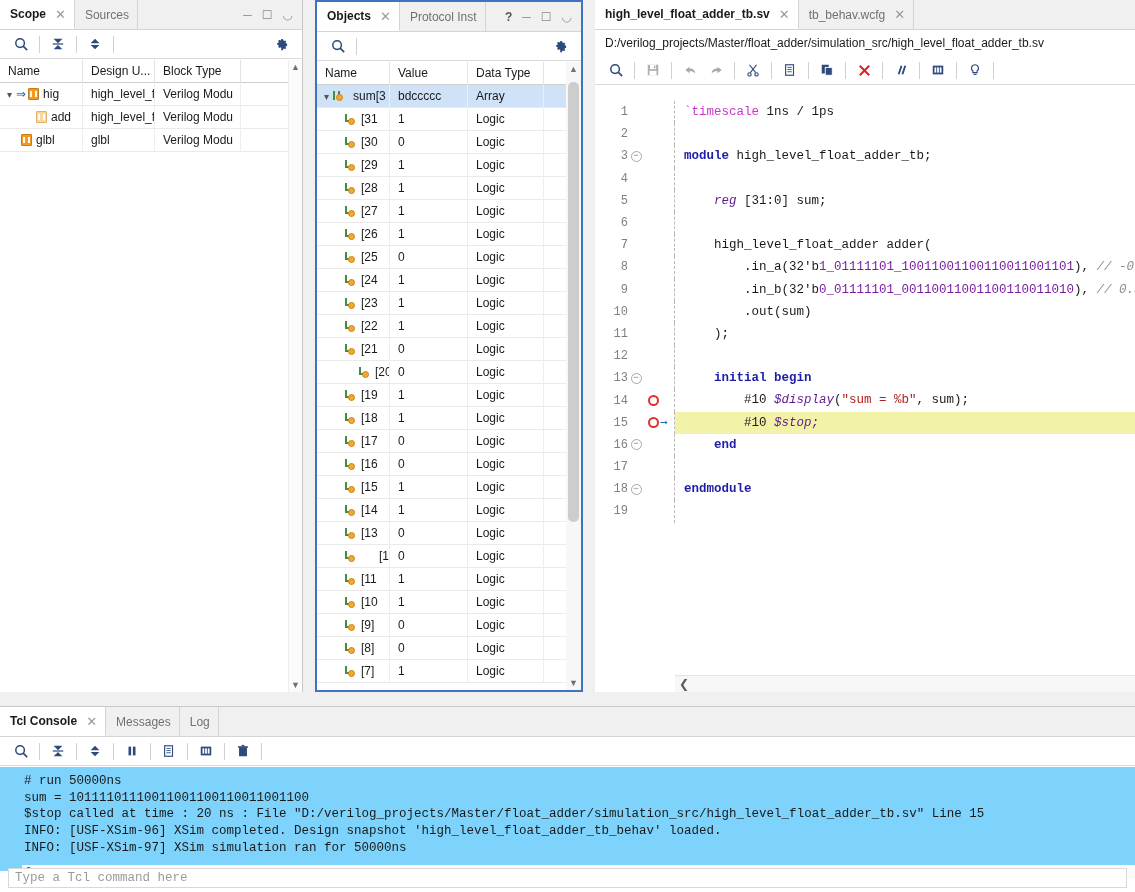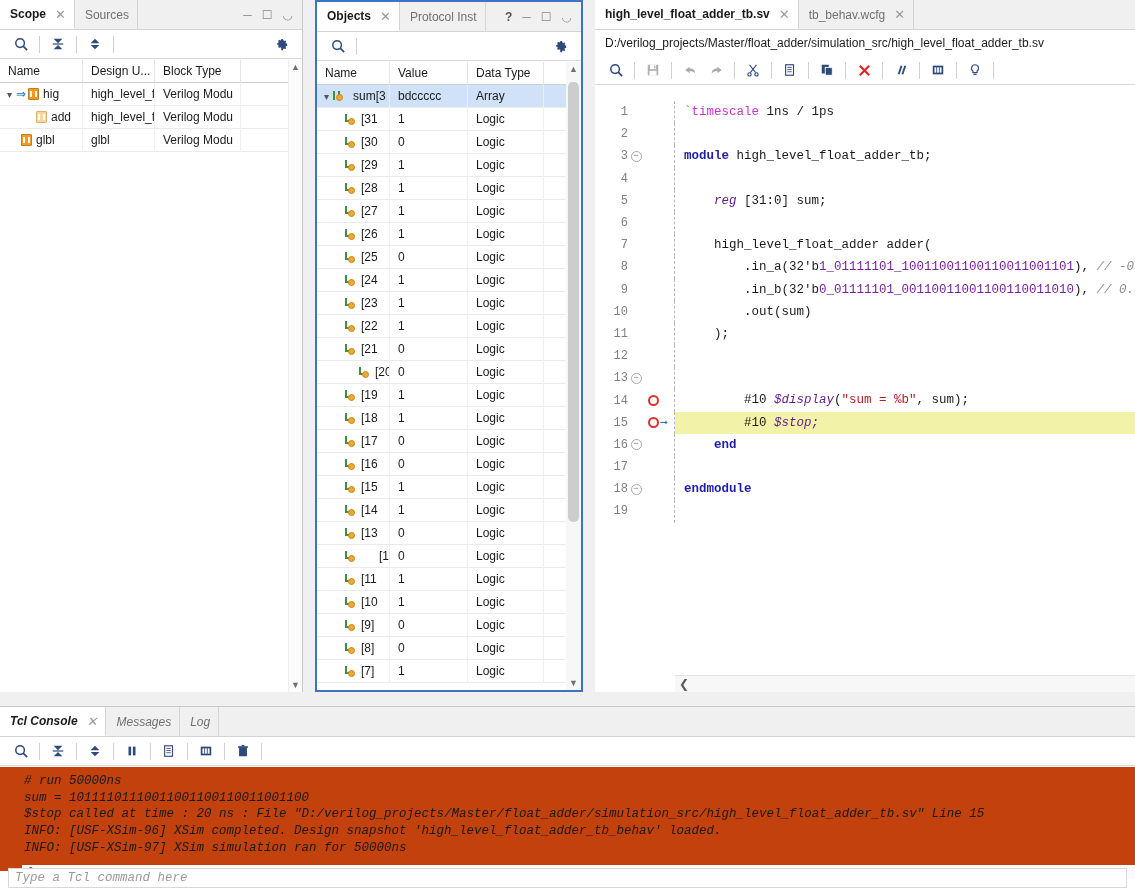--- a/index.html
+++ b/index.html
@@ -108,22 +108,22 @@
   .kw { color: #1d1da8; font-weight: bold; }
   .dir { color: #cc33cc; }
   .sysfn { color: #5c1a8a; font-style: italic; }
   .str { color: #b02020; }
   .num { color: #7a1fa2; }
   .cmt { color: #8c8c8c; font-style: italic; }
   .plain2 { color: #1a1a1a; }
   #edit-hscroll { position: absolute; left: 80px; right: 0; bottom: 0; height: 17px; background: #f7f7f7; border-top: 1px solid #e3e3e3; display:flex; align-items:center; }
 
   
-  #tcl-panel { left: 0; top: 706px; right: 0; bottom: 0; background: #fff; border-top: 1px solid #c8c8c8; font-style: italic; }
-  #tcl-out { position: absolute; left: 0; top: 60px; right: 0; height: 104px; background: #c2410c; padding: 6px 0 0 10px; overflow: hidden; }
+  #tcl-panel { left: 0; top: 706px; right: 0; bottom: 0; background: #fff; border-top: 1px solid #c8c8c8; }
+  #tcl-out { position: absolute; left: 0; top: 60px; right: 0; height: 104px; background: #7dd3fc; padding: 6px 0 0 10px; overflow: hidden; }
   .tclline { font-family: "Liberation Mono", monospace; font-size: 12.5px; line-height: 16.7px; white-space: pre; color: #1a1a1a; padding-left: 14px; }
   #tcl-hscroll { position: absolute; left: 22px; right: 0; top: 158px; height: 14px; background: #fafafa; display:flex; align-items:center;}
   .hthumb { height: 9px; background: #cdcdcd; border-radius: 4px; margin-left: 6px; }
   #tcl-input { position: absolute; left: 8px; right: 8px; bottom: 4px; height: 20px; border: 1px solid #d8d8d8; background:#fff;
       display:flex; align-items:center; padding-left: 6px; font-family:"Liberation Mono", monospace; font-size:12.5px; color:#9a9a9a; }
   .vdash { position:absolute; left: 10px; top: 60px; height: 100px; border-left: 1px dashed #c0c0c0; }
 </style>
 </head>
 <body>
 
@@ -803,20 +803,21 @@
             <div class="gut-v2"></div>
             <div class="code-text"></div>
           </div>
           <div class="codeline">
             <div class="gut-num">13</div>
             <div class="gut-fold">
               <span class="foldbox">−</span>
             </div>
             <div class="gut-bp"></div>
             <div class="gut-v2"></div>
+            <div class="code-text"><span class="plain2">    </span><span class="kw">initial begin</span></div>
           </div>
           <div class="codeline">
             <div class="gut-num">14</div>
             <div class="gut-fold"></div>
             <div class="gut-bp">
               <span class="bpcircle"></span>
             </div>
             <div class="gut-v2"></div>
             <div class="code-text"><span class="plain2">        #10 </span><span class="sysfn">$display</span><span class="plain2">(</span><span class="str">"sum = %b"</span><span class="plain2">, sum);</span></div>
           </div>

